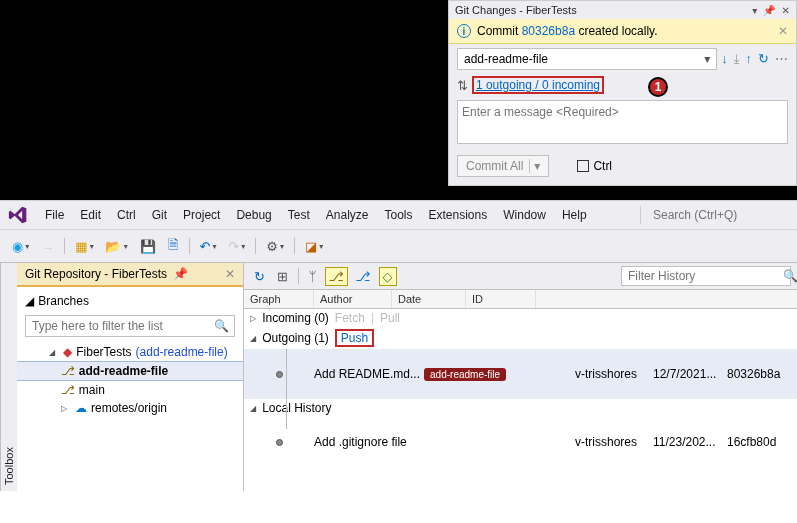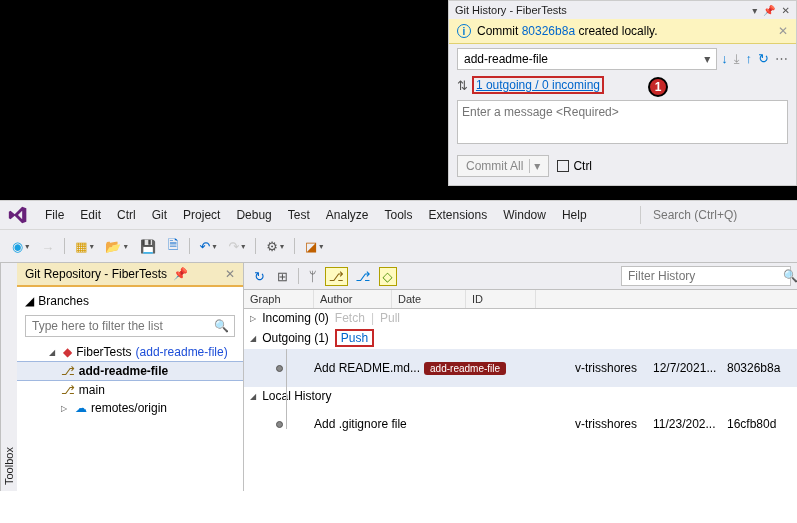--- a/index.html
+++ b/index.html
@@ -24,21 +24,21 @@
 .branch-icons { display: flex; gap: 6px; color: #0078d4; }
 .branch-icons span { cursor: pointer; font-size: 13px; }
 
 .sync-row { padding: 2px 8px 6px; display: flex; align-items: center; gap: 4px; }
 .sync-icon { color: #555; font-size: 13px; }
 .sync-link { color: #0066cc; text-decoration: underline; border: 2px solid #c62828; padding: 0 2px; }
 
 .msg-box { margin: 0 8px 8px; }
 .msg-box textarea { width: 100%; height: 44px; border: 1px solid #c0c0c0; padding: 4px; resize: none; font-family: inherit; font-size: 12px; color: #555; }
 
-.commit-row { display: flex; align-items: center; gap: 8px; padding: 0 8px 8px; }
+.commit-row { display: flex; align-items: center; gap: 28px; padding: 0 8px 8px; }
 .commit-btn { border: 1px solid #c0c0c0; background: #f5f5f5; color: #888; padding: 3px 8px; display: flex; align-items: center; gap: 2px; }
 .commit-btn .dd-split { border-left: 1px solid #c0c0c0; padding-left: 4px; margin-left: 4px; }
 .amend-label { display: flex; align-items: center; gap: 4px; }
 .amend-check { width: 12px; height: 12px; border: 1px solid #333; display: inline-block; }
 
 .callout { position: absolute; width: 20px; height: 20px; border-radius: 50%; background: #c62828; color: #fff; font-weight: bold; display: flex; align-items: center; justify-content: center; border: 2px solid #000; font-size: 12px; z-index: 10; }
 .callout-1 { top: 77px; right: 129px; }
 
 
 .menu-bar { background: #eeeef2; padding: 4px 8px; display: flex; align-items: center; gap: 2px; border-top: 1px solid #d0d0d0; }
@@ -97,36 +97,36 @@
 .col-author { width: 78px; }
 .col-date { width: 74px; }
 .col-id { width: 70px; }
 
 .hist-section { padding: 2px 6px; display: flex; align-items: center; gap: 6px; font-size: 11px; }
 .hist-section .expander { font-size: 8px; color: #555; }
 .hist-section .action-link { color: #0066cc; }
 .hist-section .action-fetch { color: #bbb; }
 .hist-section .push-box { border: 2px solid #c62828; padding: 0 4px; }
 
-.hist-row { display: flex; align-items: center; padding: 12px 0; font-size: 11px; }
+.hist-row { display: flex; align-items: center; padding: 18px 0; font-size: 11px; }
 .hist-row .col-graph { display: flex; justify-content: center; position: relative; }
 .hist-row .dot { width: 7px; height: 7px; border-radius: 50%; background: #888; border: 1px solid #555; }
 .hist-row .col-msg { display: flex; align-items: center; gap: 4px; overflow: hidden; }
 .branch-badge { background: #8b1a1a; color: #fff; padding: 1px 6px; border-radius: 3px; font-size: 10px; }
 .hist-row.selected-row { background: #e6ebf5; }
 
 .graph-line { position: absolute; left: 42px; width: 1px; background: #bbb; }
 </style>
 </head>
 <body>
 
 <div class="top-area">
   <div class="git-changes-panel">
     <div class="panel-title">
-      <span class="title-text">Git History - FiberTests</span>
+      <span class="title-text">Git Changes - FiberTests</span>
       <div class="win-controls">
         <span>▾</span>
         <span>📌</span>
         <span>✕</span>
       </div>
     </div>
     <div class="info-bar">
       <span class="info-icon">i</span>
       <span>
         <span>Commit </span><span class="commit-link">80326b8a</span><span> created locally.</span>

